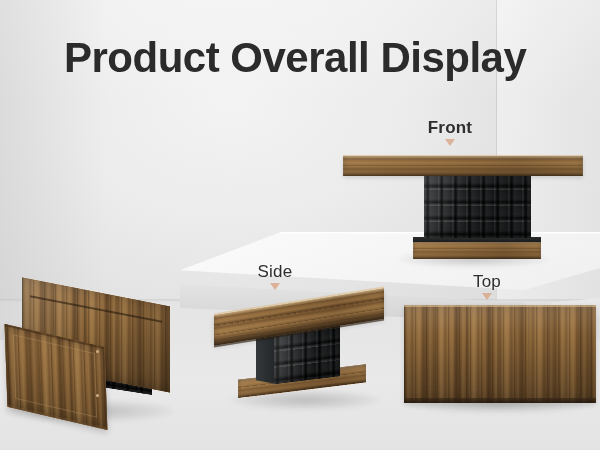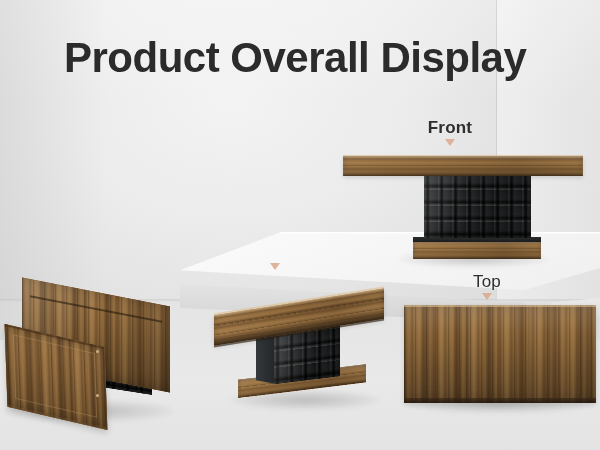--- a/index.html
+++ b/index.html
@@ -181,20 +181,21 @@
 
     <div style="position:absolute;left:30px;top:20px;width:132px;height:2px;transform:skewY(11deg);background:rgba(30,20,10,.55);"></div>
 
     <div class="wood" style="position:absolute;left:6px;top:48px;width:96px;height:78px;transform:skewY(15deg) rotate(-2deg);box-shadow:inset 0 0 10px rgba(0,0,0,.32), 0 3px 6px rgba(0,0,0,.18);border:2px solid rgba(70,48,26,.6);"></div>
     <div style="position:absolute;left:14px;top:56px;width:80px;height:62px;transform:skewY(15deg) rotate(-2deg);border:1px solid rgba(190,155,105,.35);"></div>
     <div style="position:absolute;left:96px;top:62px;width:3px;height:3px;border-radius:50%;background:#cbb089;"></div>
     <div style="position:absolute;left:96px;top:106px;width:3px;height:3px;border-radius:50%;background:#cbb089;"></div>
   </div>
 
   <div class="label" style="left:232px;top:262px;width:86px;">
+    <div class="label-text">Side</div>
     <div class="label-arrow"></div>
   </div>
 
   <div style="position:absolute;left:212px;top:296px;width:178px;height:112px;">
     <div class="shadow" style="left:18px;top:94px;width:150px;height:20px;"></div>
 
     <div class="wood-h" style="position:absolute;left:26px;top:76px;width:128px;height:18px;transform:skewY(-7deg);box-shadow:inset 0 -3px 5px rgba(0,0,0,.30), inset 0 2px 3px rgba(255,255,255,.20);"></div>
     <div style="position:absolute;left:26px;top:72px;width:128px;height:6px;transform:skewY(-7deg);background:linear-gradient(to bottom,#c6ad85,#96apparently);"></div>
 
     <div style="position:absolute;left:44px;top:36px;width:19px;height:50px;transform:skewY(10deg);background:linear-gradient(to right,#34383a,#23272a);"></div>

